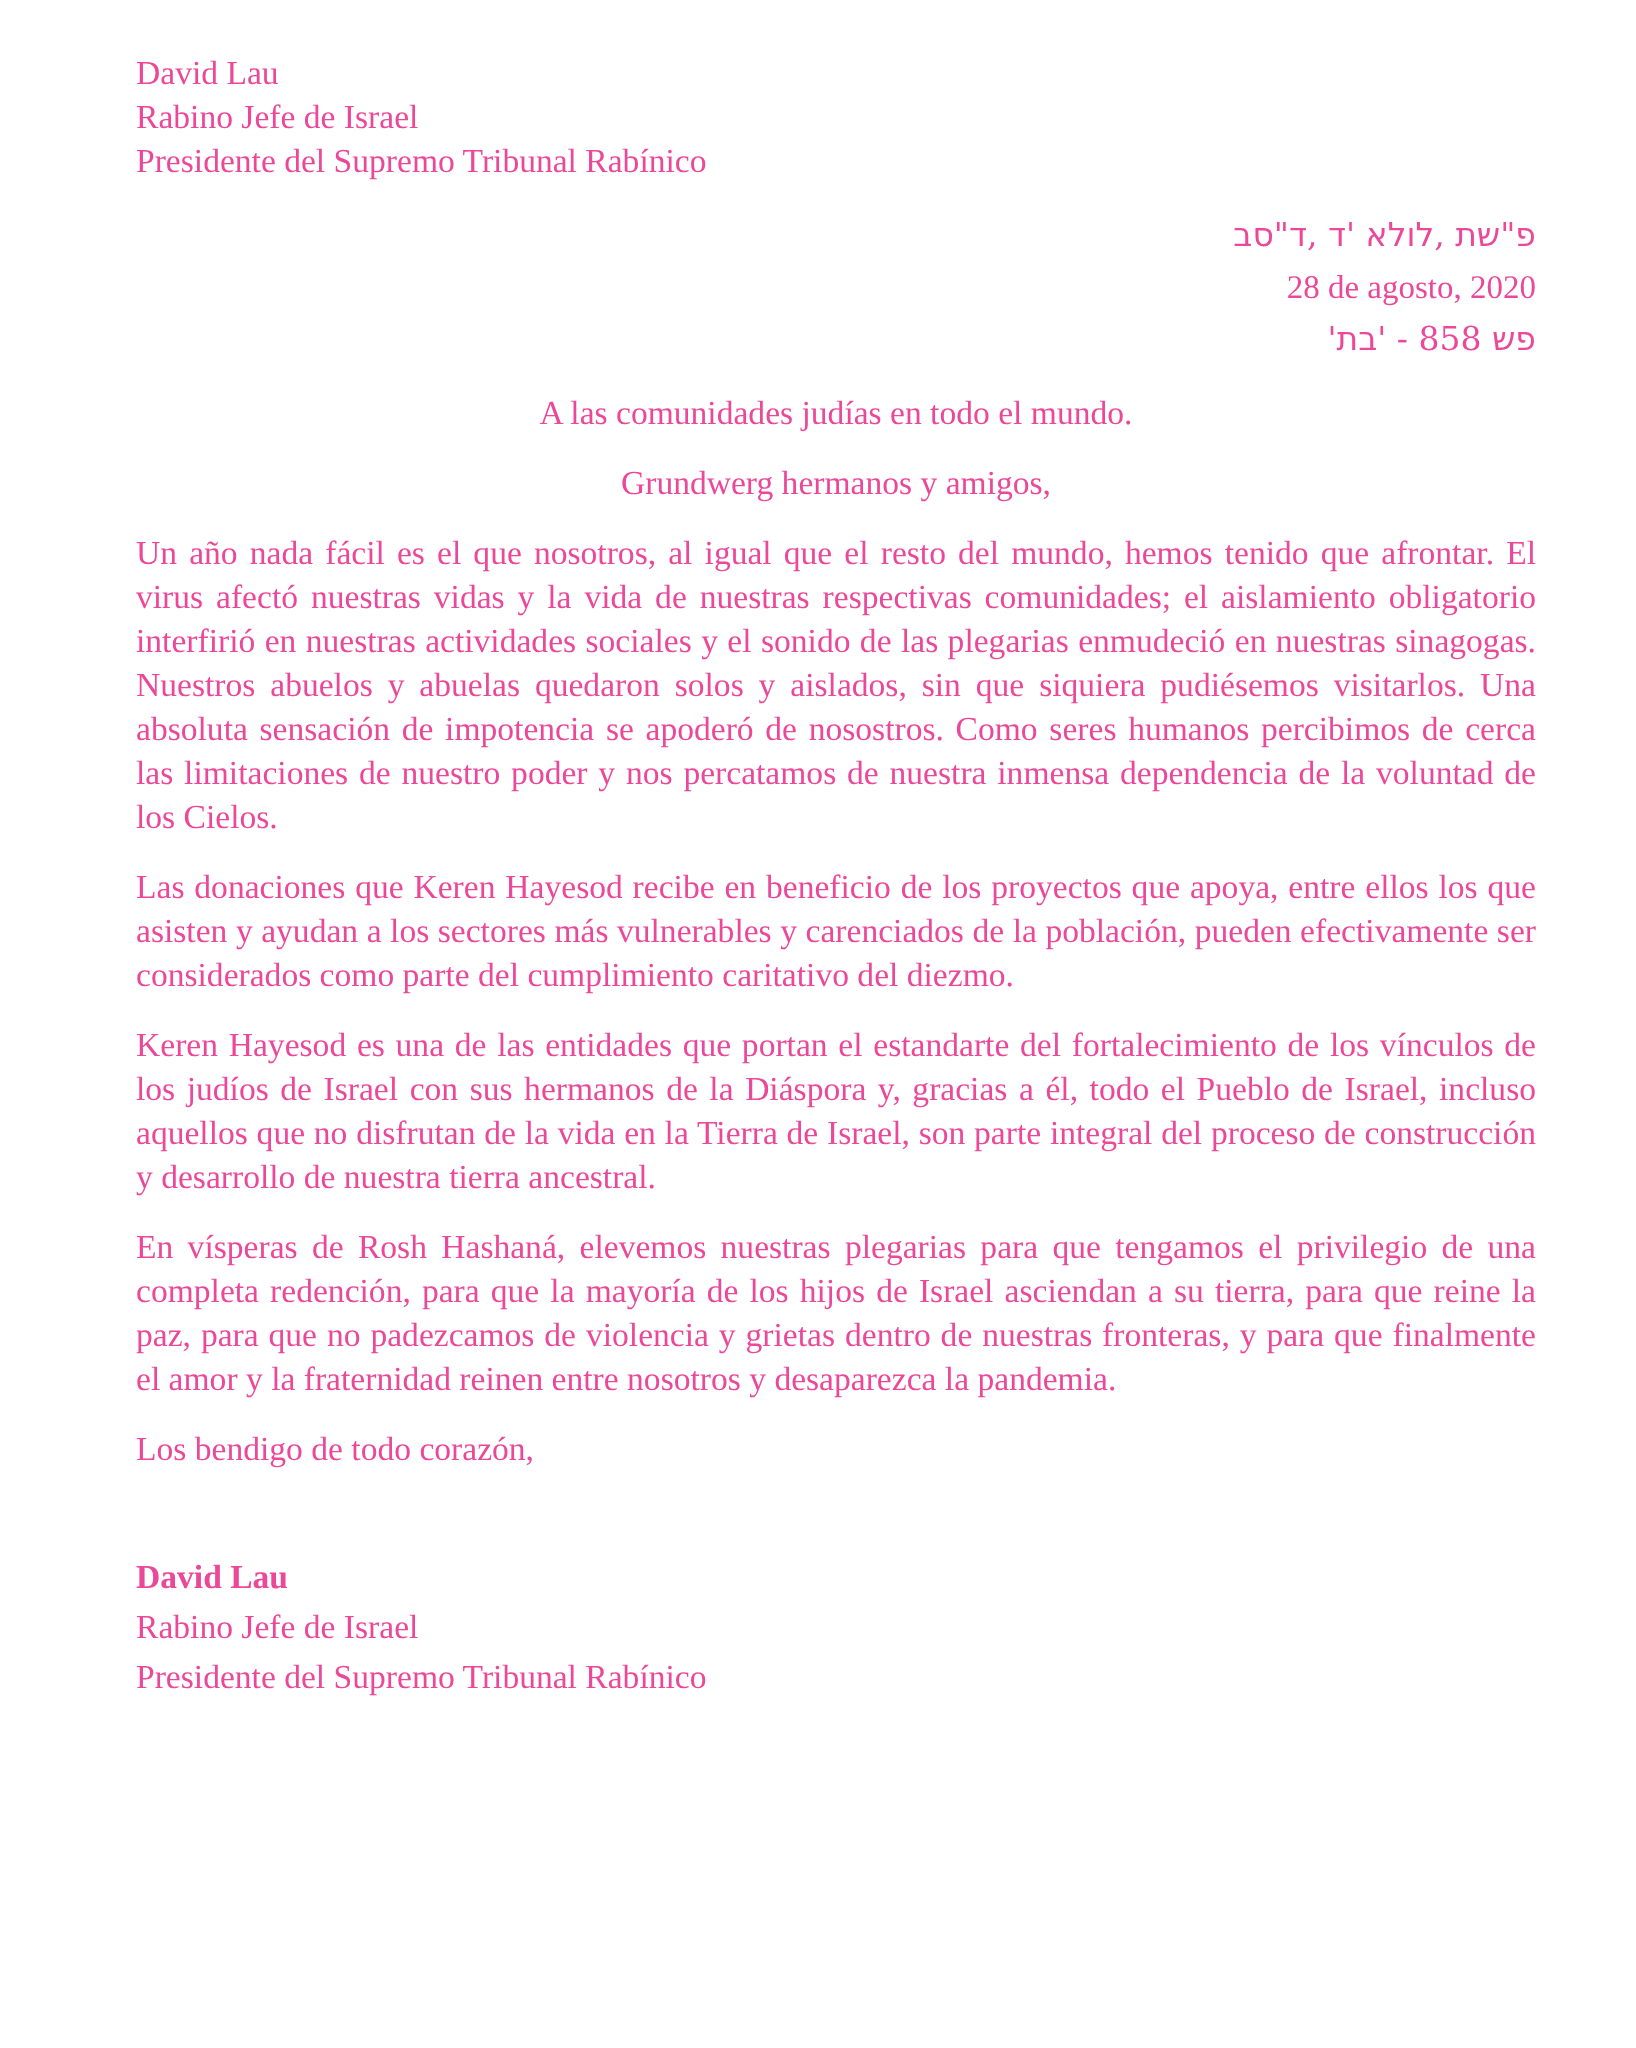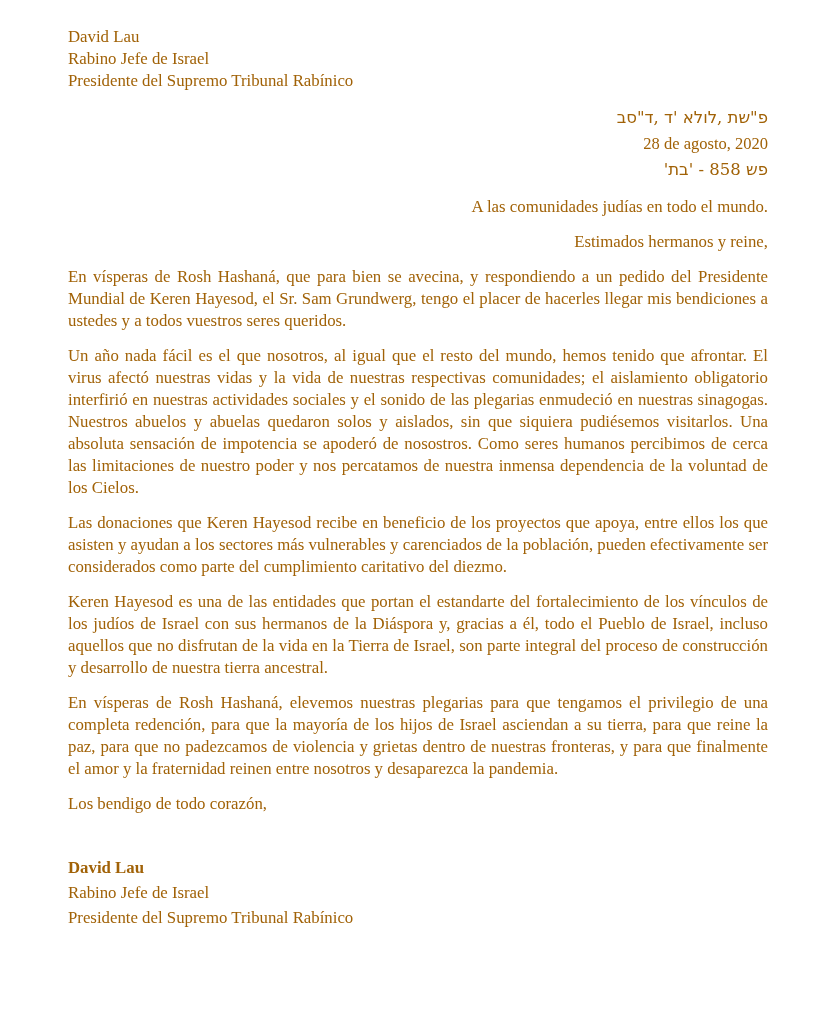--- a/index.html
+++ b/index.html
@@ -6,21 +6,21 @@
     margin: 0;
     padding: 0;
     background: #ffffff;
   }
   .page {
     position: relative;
     width: 818px;
     height: 1024px;
     box-sizing: border-box;
     background: #ffffff;
-    color: #a16207;
+    color: #ec4899;
     font-family: "Liberation Serif", "DejaVu Serif", serif;
     font-size: 16.8px;
     line-height: 22px;
     padding: 26px 50px 0 68px;
     overflow: hidden;
   }
   .letterhead p,
   .signature p {
     margin: 0;
   }
@@ -34,21 +34,21 @@
     margin: 0;
   }
   
   .hebrew-visual {
     unicode-bidi: bidi-override;
     direction: ltr;
     font-family: "DejaVu Serif", "DejaVu Sans", serif;
   }
   .line-par {
     margin: 13px 0 0 0;
-    text-align: right;
+    text-align: center;
   }
   .body-par {
     margin: 13px 0 0 0;
     text-align: justify;
   }
   .valediction {
     margin: 13px 0 0 0;
   }
   .signature {
     margin-top: 40px;
@@ -69,23 +69,22 @@
     <p>Presidente del Supremo Tribunal Rabínico</p>
   </div>
 
   <div class="date-block">
     <p><span class="hebrew-visual">בס"ד, ד' אלול, תש"פ</span></p>
     <p>28 de agosto, 2020</p>
     <p><span class="hebrew-visual">'תב' - 858 שפ</span></p>
   </div>
 
   <p class="line-par">A las comunidades judías en todo el mundo.</p>
-  <p class="line-par">Estimados hermanos y reine,</p>
+  <p class="line-par">Grundwerg hermanos y amigos,</p>
 
-  <p class="body-par">En vísperas de Rosh Hashaná, que para bien se avecina, y respondiendo a un pedido del Presidente Mundial de Keren Hayesod, el Sr. Sam Grundwerg, tengo el placer de hacerles llegar mis bendiciones a ustedes y a todos vuestros seres queridos.</p>
   <p class="body-par">Un año nada fácil es el que nosotros, al igual que el resto del mundo, hemos tenido que afrontar. El virus afectó nuestras vidas y la vida de nuestras respectivas comunidades; el aislamiento obligatorio interfirió en nuestras actividades sociales y el sonido de las plegarias enmudeció en nuestras sinagogas. Nuestros abuelos y abuelas quedaron solos y aislados, sin que siquiera pudiésemos visitarlos. Una absoluta sensación de impotencia se apoderó de nosostros. Como seres humanos percibimos de cerca las limitaciones de nuestro poder y nos percatamos de nuestra inmensa dependencia de la voluntad de los Cielos.</p>
   <p class="body-par">Las donaciones que Keren Hayesod recibe en beneficio de los proyectos que apoya, entre ellos los que asisten y ayudan a los sectores más vulnerables y carenciados de la población, pueden efectivamente ser considerados como parte del cumplimiento caritativo del diezmo.</p>
   <p class="body-par">Keren Hayesod es una de las entidades que portan el estandarte del fortalecimiento de los vínculos de los judíos de Israel con sus hermanos de la Diáspora y, gracias a él, todo el Pueblo de Israel, incluso aquellos que no disfrutan de la vida en la Tierra de Israel, son parte integral del proceso de construcción y desarrollo de nuestra tierra ancestral.</p>
   <p class="body-par">En vísperas de Rosh Hashaná, elevemos nuestras plegarias para que tengamos el privilegio de una completa redención, para que la mayoría de los hijos de Israel asciendan a su tierra, para que reine la paz, para que no padezcamos de violencia y grietas dentro de nuestras fronteras, y para que finalmente el amor y la fraternidad reinen entre nosotros y desaparezca la pandemia.</p>
 
   <p class="valediction">Los bendigo de todo corazón,</p>
 
   <div class="signature">
     <p class="sig-name">David Lau</p>
     <p>Rabino Jefe de Israel</p>

